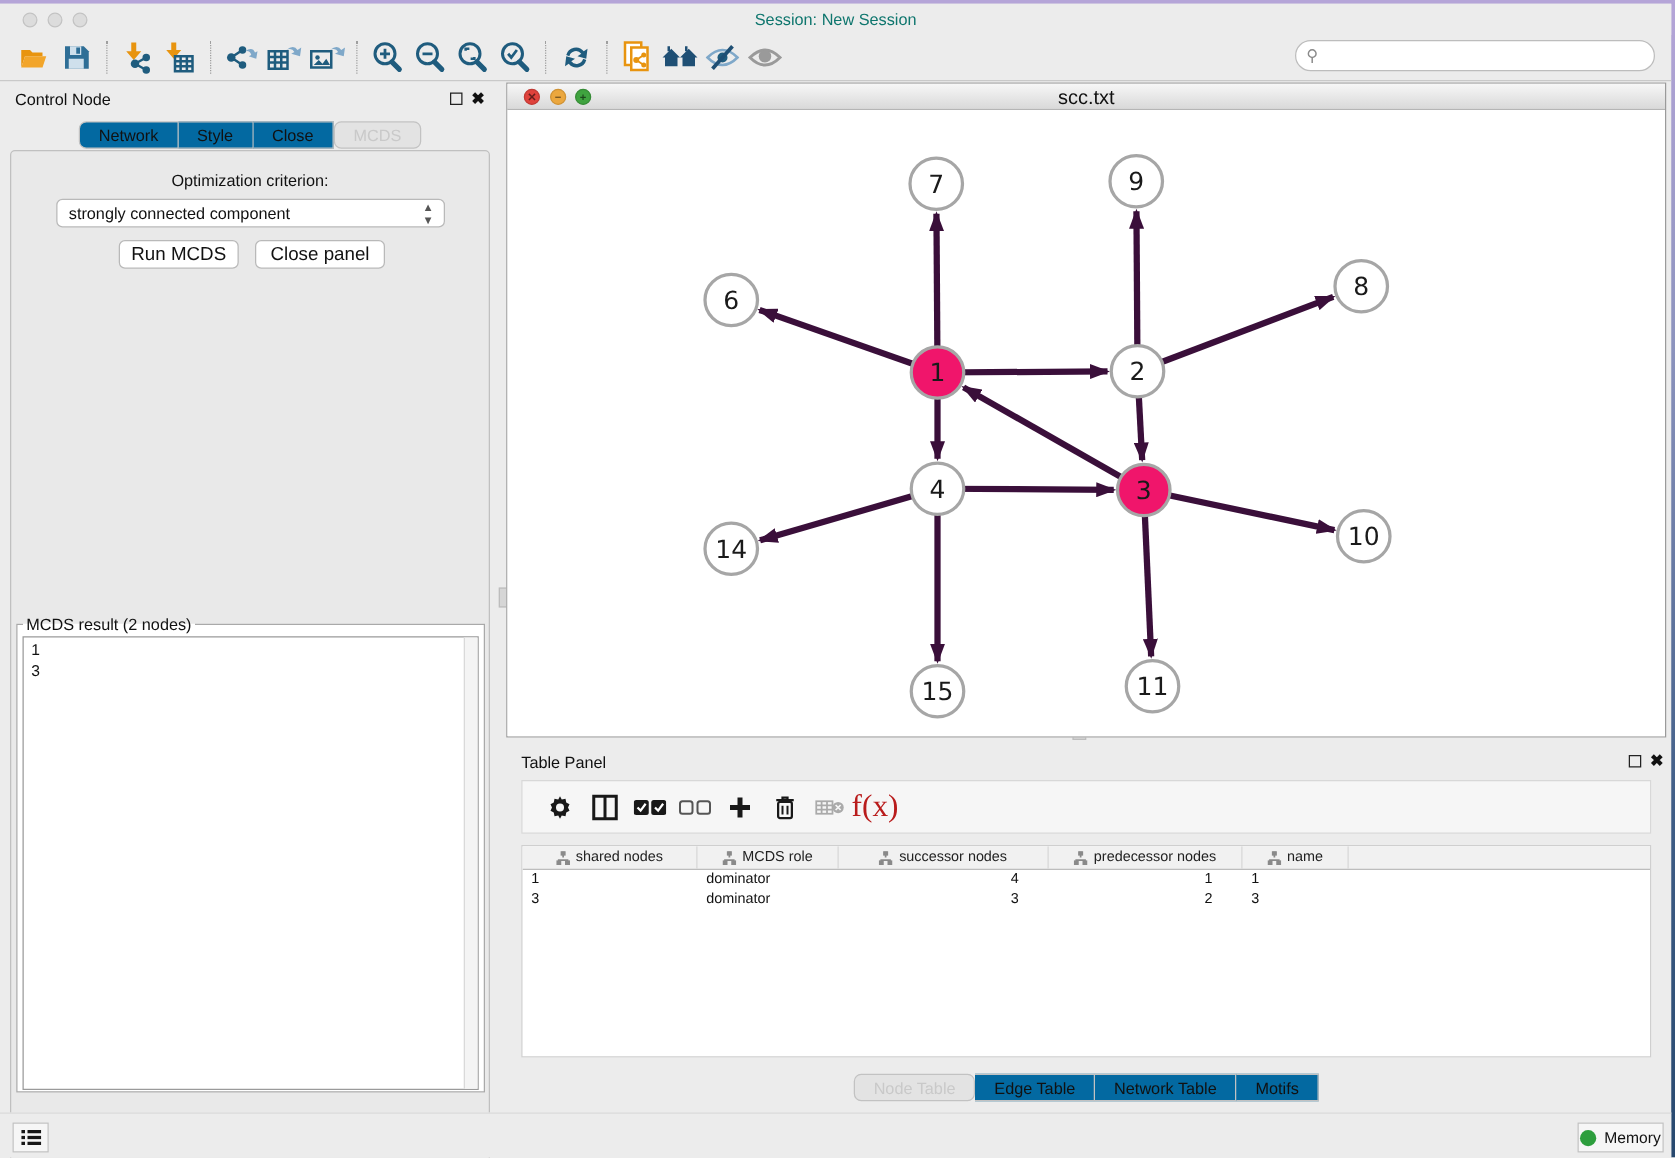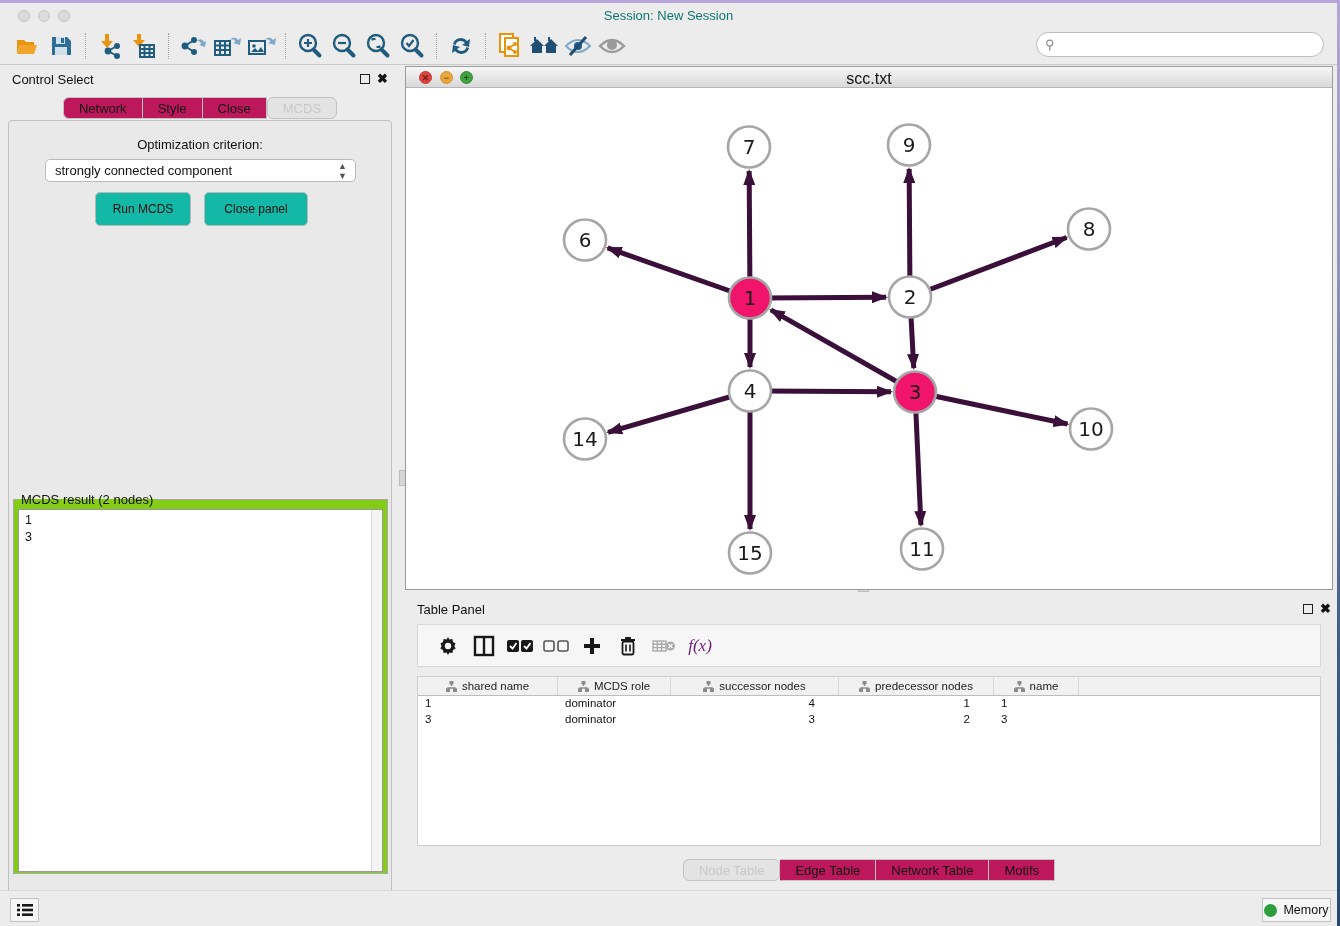--- a/index.html
+++ b/index.html
@@ -27,35 +27,35 @@
   .search-wrap input { border:none; outline:none; flex:1; height:20px; font-size:13px; background:transparent; }
   .mag { color:#8a8a8a; font-size:13px; margin-right:4px; }
 
   
   .control-panel { position:absolute; left:0; top:66px; width:400px; height:824px; background:#ececec; }
   .panel-head { position:relative; height:28px; }
   .panel-title { position:absolute; left:12px; top:6px; font-size:13px; color:#111; }
   .float-box { position:absolute; width:10px; height:10px; border:1.5px solid #222; top:8px; }
   .close-x { position:absolute; top:5px; font-size:13px; font-weight:bold; color:#111; }
   .cp-tabs { position:absolute; left:0; top:31px; width:100%; display:flex; justify-content:center; }
-  .tab { height:22px; line-height:21px; padding:0 15px; font-size:13px; background:#be185d;
+  .tab { height:22px; line-height:21px; padding:0 15px; font-size:13px; background:#0369a1;
     border:1px solid #c2c2c2; border-left:none; color:#111; }
   .tab:first-child { border-left:1px solid #c2c2c2; border-radius:6px 0 0 6px; }
   .tab.inactive-look { background:#e3e3e3; color:#c9c9c9; border-radius:6px; border-left:1px solid #c2c2c2; }
   .cp-body { position:absolute; left:8px; top:54px; width:384px; height:826px;
     border:1px solid #c0c0c0; border-radius:4px; background:#e9e9e9; }
   .opt-label { text-align:center; margin-top:16px; font-size:13px; color:#111; }
   .select { position:absolute; left:36px; top:38px; width:311px; height:23px; background:#fff;
     border:1px solid #b9b9b9; border-radius:5px; font-size:13px; display:flex; align-items:center;
     padding-left:9px; color:#111; }
   .stepper { position:absolute; right:8px; top:1px; font-size:9px; color:#555; line-height:10px; text-align:center; }
-  .cp-btn { position:absolute; top:71px; height:34px; background:#14b8a6; border:1px solid #b9b9b9;
-    border-radius:5px; font-size:12px; color:#111; display:flex; align-items:center; justify-content:center; }
+  .cp-btn { position:absolute; top:71px; height:23px; background:#ffffff; border:1px solid #b9b9b9;
+    border-radius:5px; font-size:15px; color:#111; display:flex; align-items:center; justify-content:center; }
   .result-fs { position:absolute; left:4px; top:371px; width:375px; height:382px;
-    border:1px solid #a9a9a9; background:#84cc16; }
+    border:1px solid #a9a9a9; background:#ffffff; }
   .result-fs legend { font-size:13px; color:#111; margin-left:4px; padding:0 3px; }
   .result-area { position:absolute; left:4px; top:2px; width:365px; height:363px; background:#fff;
     border:1px solid #9a9a9a; }
   .result-area pre { font-family:"Liberation Sans", sans-serif; font-size:12.5px; padding:2px 0 0 6px; color:#111; line-height:17px; }
   .v-scroll { position:absolute; right:0; top:0; width:11px; height:100%; background:#f4f4f4; border-left:1px solid #d9d9d9; }
 
   
   .v-split-grip { position:absolute; left:399px; top:470px; width:8px; height:16px;
     background:#d6d6d6; border:1px solid #bdbdbd; }
   .h-split-grip { position:absolute; left:858px; top:585px; width:11px; height:7px;
@@ -69,21 +69,21 @@
   .net-title { position:absolute; width:100%; text-align:center; top:3px; font-size:16px; color:#111; }
   .mac-btn { position:absolute; top:3.5px; width:13px; height:13px; border-radius:50%;
     font-size:9px; font-weight:bold; color:rgba(0,0,0,.55); text-align:center; line-height:13px; }
   .net-canvas { position:relative; width:926px; height:501px; background:#fff; overflow:hidden; }
 
   
   .table-panel { position:absolute; left:405px; top:596px; width:928px; height:294px; background:#ececec; }
   .tp-toolbar { position:absolute; left:12px; top:28px; width:904px; height:43px; background:#f6f6f6;
     border:1px solid #d8d8d8; display:flex; align-items:center; padding-left:12px; }
   .tp-ic { width:36px; height:30px; display:flex; align-items:center; justify-content:center; }
-  .fx { font-family:"Liberation Serif", serif; font-style:italic; font-size:17px; color:#701a75; }
+  .fx { font-family:"Liberation Serif", serif; font-size:25px; color:#b91c1c; }
   .data-table { position:absolute; left:12px; top:80px; width:904px; height:170px; background:#fff;
     border:1px solid #cfcfcf; overflow:hidden; }
   .thead { display:flex; height:19px; background:#f1f1f1; border-bottom:1px solid #bdbdbd; }
   .th { display:flex; align-items:center; justify-content:center; gap:5px; font-size:11.5px; color:#222;
     border-right:1px solid #d8d8d8; height:100%; }
   .trow { display:flex; height:16px; font-size:11.5px; color:#111; }
   .td { padding-top:1px; }
   .tp-tabs { position:absolute; left:0; top:263px; width:100%; display:flex; justify-content:center;align-items:flex-end; }
 
   
@@ -242,21 +242,21 @@
       </svg>
   </span>
   <div class="search-wrap">
     <span class="mag">⚲</span>
     <input placeholder="" style="">
   </div>
 </div>
 
 <div class="control-panel">
   <div class="panel-head">
-    <span class="panel-title">Control Select</span>
+    <span class="panel-title">Control Node</span>
     <span class="float-box" style="left:360px"></span>
     <span class="close-x" style="left:377px">✖</span>
   </div>
   <div class="cp-tabs" id="cp-tabs">
       <span class="tab">Network</span>
       <span class="tab">Style</span>
       <span class="tab">Close</span>
       <span class="tab inactive-look">MCDS</span>
     </div>
   <div class="cp-body">
@@ -421,21 +421,21 @@
     <div class="thead" id="table-head">
         <div class="th" style="width: 140px;">
           <svg width="11" height="11" viewBox="0 0 11 11">
             <g stroke="#8a8a8a" stroke-width="1.4" fill="#8a8a8a">
               <path d="M5.5 1.5 v3.5 M2 9.5 V7 h7 v2.5" fill="none"></path>
               <rect x="4.2" y="0.2" width="2.6" height="2.6"></rect>
               <rect x="0.7" y="8" width="2.6" height="2.6"></rect>
               <rect x="7.7" y="8" width="2.6" height="2.6"></rect>
             </g>
           </svg>
-          <span>shared name</span>
+          <span>shared nodes</span>
         </div>
         <div class="th" style="width: 113px;">
           <svg width="11" height="11" viewBox="0 0 11 11">
             <g stroke="#8a8a8a" stroke-width="1.4" fill="#8a8a8a">
               <path d="M5.5 1.5 v3.5 M2 9.5 V7 h7 v2.5" fill="none"></path>
               <rect x="4.2" y="0.2" width="2.6" height="2.6"></rect>
               <rect x="0.7" y="8" width="2.6" height="2.6"></rect>
               <rect x="7.7" y="8" width="2.6" height="2.6"></rect>
             </g>
           </svg>

